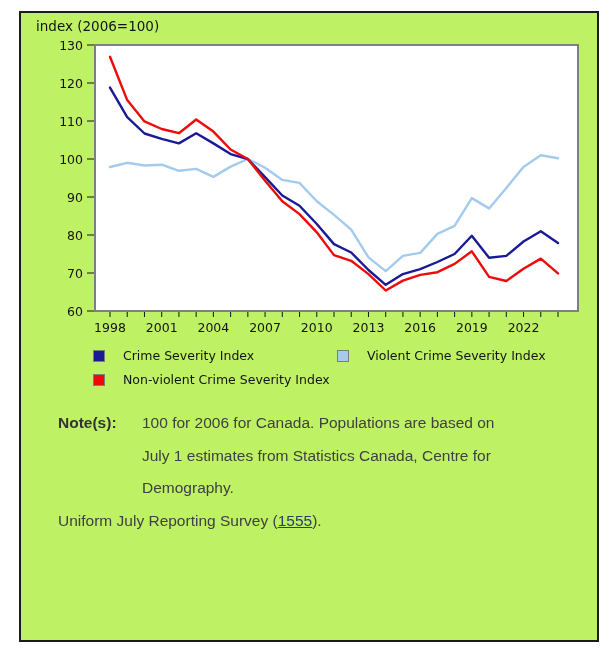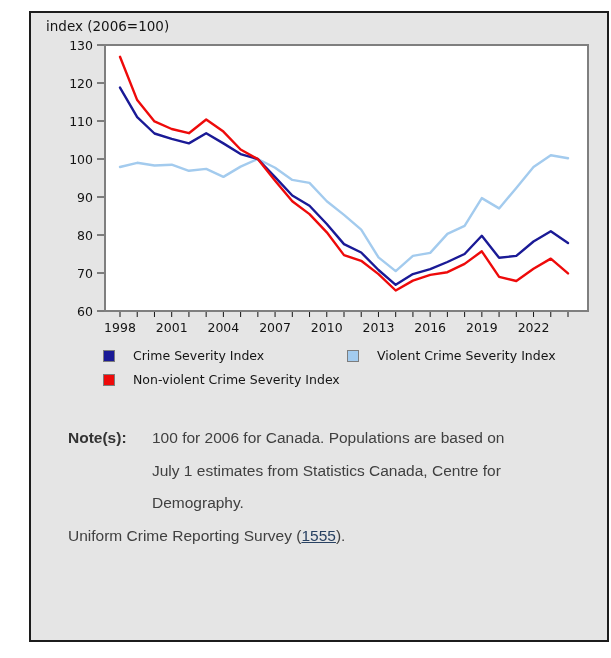--- a/index.html
+++ b/index.html
@@ -4,23 +4,23 @@
 <style>
   html,body { margin:0; padding:0; }
   body {
     width:611px; height:658px;
     background:#ffffff;
     font-family:"DejaVu Sans", sans-serif;
     position:relative;
     overflow:hidden;
   }
   .panel {
-    position:absolute; left:29px; top:11px;
+    position:absolute; left:19px; top:11px;
     width:576px; height:627px;
-    background:#e5e5e5;
+    background:#bef264;
     border:2px solid #1c1c1c;
   }
   .chart-title {
     position:absolute; left:15px; top:5px;
     font-size:13.5px; color:#141414;
   }
   svg.plot { position:absolute; left:0; top:0; }
   .legend-item {
     position:absolute;
     display:flex; align-items:center; gap:18px;
@@ -29,21 +29,21 @@
   .legend-item.li-csi        { left:72px;  top:335px; }
   .legend-item.li-violent    { left:316px; top:335px; }
   .legend-item.li-nonviolent { left:72px;  top:359px; }
   .swatch {
     width:12px; height:12px; flex:none;
     border:1px solid #7d7d7d; box-sizing:border-box;
   }
   .notes {
     position:absolute; left:37px; top:394px; width:520px;
     font-family:"Liberation Sans", sans-serif;
-    font-size:15.5px; line-height:32.5px; color:#404040;margin-top:15px;
+    font-size:15.5px; line-height:32.5px; color:#404040;
   }
   .nrow { display:flex; }
   .nlabel { width:84px; flex:none; font-weight:bold; color:#333333; }
   .ntext { white-space:nowrap; }
   .ntext .line { display:block; }
   a.src-link { color:#284162; text-decoration:underline; cursor:pointer; }
 </style>
 </head>
 <body>
 
@@ -128,17 +128,17 @@
   <div class="notes">
     <div class="nrow">
       <div class="nlabel">Note(s):</div>
       <div class="ntext">
         <span class="line">100 for 2006 for Canada. Populations are based on</span>
         <span class="line">July 1 estimates from Statistics Canada, Centre for</span>
         <span class="line">Demography.</span>
       </div>
     </div>
     <div class="nrow">
-      <div class="ntext"><span>Uniform Crime Reporting Survey (</span><a class="src-link" href="#">1555</a><span>).</span></div>
+      <div class="ntext"><span>Uniform July Reporting Survey (</span><a class="src-link" href="#">1555</a><span>).</span></div>
     </div>
   </div>
 
 </div>
 
 </body></html>

